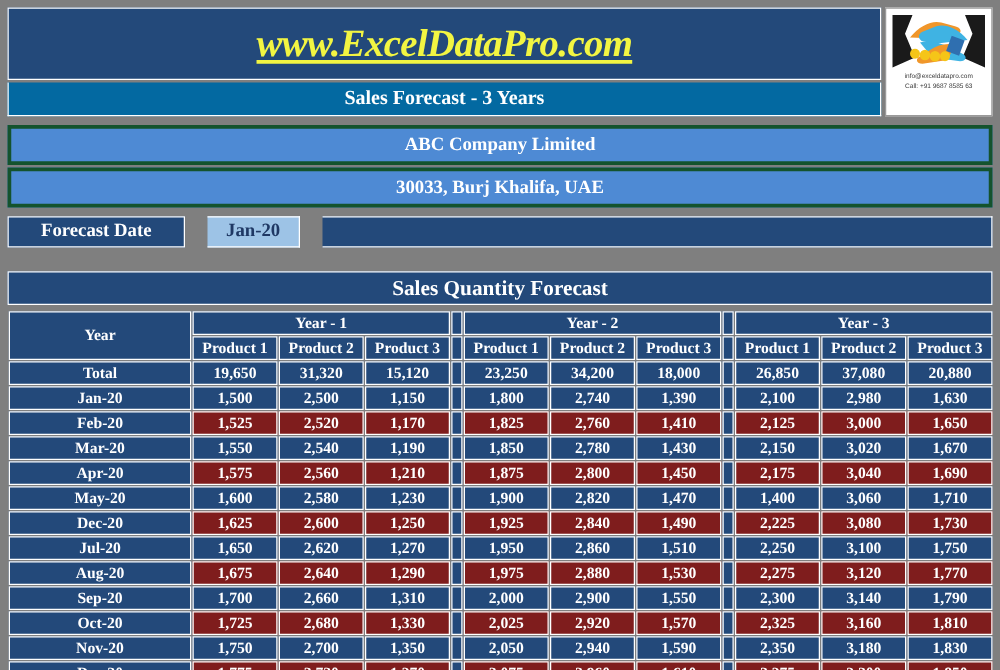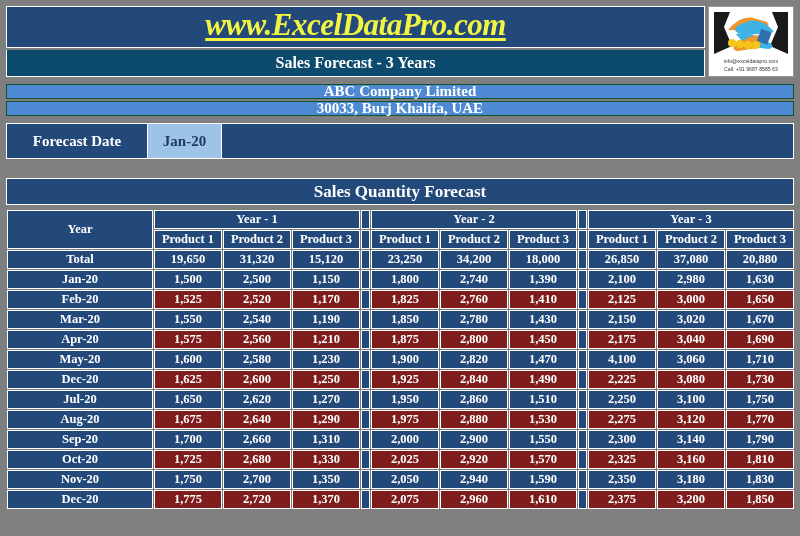--- a/index.html
+++ b/index.html
@@ -21,35 +21,35 @@
   .banner-wrap {
     padding-top: 6px;
     display: flex;
     align-items: stretch;
     gap: 0;
   }
   .banner-left { flex: 1 1 auto; }
   .brand-bar {
     background: #23497a;
     border: 1px solid #ffffff;
-    height: 42px;
-    display: flex; justify-content: center;
+    height: 58px;
+    display: flex; align-items: center; justify-content: center;
   }
   .brand-text {
     color: #f2f542;
     font-style: italic;
     font-weight: bold;
     font-size: 31px;
     letter-spacing: -0.5px;
     text-decoration: underline;
     text-underline-offset: 3px;
     white-space: nowrap;
   }
   .subtitle-bar {
-    background: #0c4a6e;
+    background: #0369a1;
     border: 1px solid #ffffff;
     border-top: none;
     height: 27px;
     margin-top: 2px;
     display: flex; align-items: center; justify-content: center;
   }
   .subtitle-text {
     color: #ffffff; font-weight: bold; font-size: 16px;
   }
 
@@ -67,36 +67,37 @@
   .logo-line {
     font-family: "Liberation Sans", sans-serif;
     font-size: 5.2px; color: #3a3a3a; line-height: 1.5;
     white-space: nowrap; text-align: center;
   }
 
   
   .company-block { margin-top: 7px; }
   .company-row {
     background: #4e8ad4;
-    border: 1px solid #14532d;
-    height: 15px;
+    border: 3px solid #14532d;
+    height: 32px;
     display: flex; align-items: center; justify-content: center;
     margin-bottom: 2px;
   }
   .company-row:last-child { margin-bottom: 0; }
   .company-row span {
     color: #ffffff; font-weight: bold; font-size: 15px;
   }
   .company-row.email span { text-decoration: underline; }
 
   
   .fdate-row {
     margin-top: 7px;
     display: flex; align-items: stretch;
-    height: 36px;
+    height: 25px;
+    gap: 18px;
   }
   .fdate-label {
     width: 142px;
     background: #23497a;
     border: 1px solid #ffffff;
     color: #ffffff; font-weight: bold; font-size: 15px;
     display: flex; align-items: center; justify-content: center;
   }
   .fdate-value {
     width: 74px;
@@ -336,21 +337,21 @@
           <tr>
             <td class="month-cell">May-20</td>
             <td class="val">1,600</td>
             <td class="val">2,580</td>
             <td class="val">1,230</td>
             <td class="gap"></td>
             <td class="val">1,900</td>
             <td class="val">2,820</td>
             <td class="val">1,470</td>
             <td class="gap"></td>
-            <td class="val">4,100</td>
+            <td class="val">1,400</td>
             <td class="val">3,060</td>
             <td class="val">1,710</td>
           </tr>
           <tr>
             <td class="month-cell">Dec-20</td>
             <td class="val alt">1,625</td>
             <td class="val alt">2,600</td>
             <td class="val alt">1,250</td>
             <td class="gap"></td>
             <td class="val alt">1,925</td>

